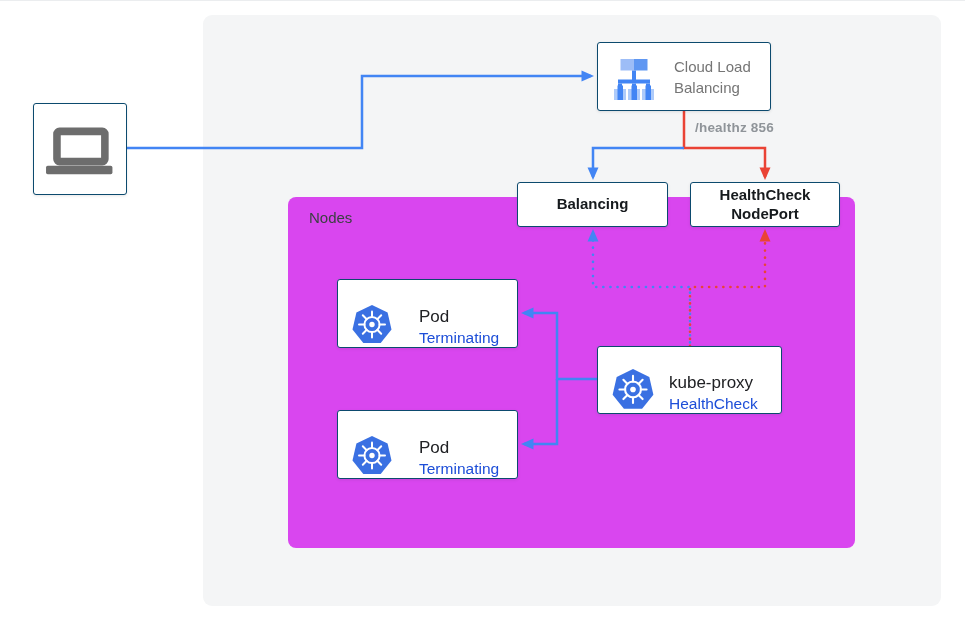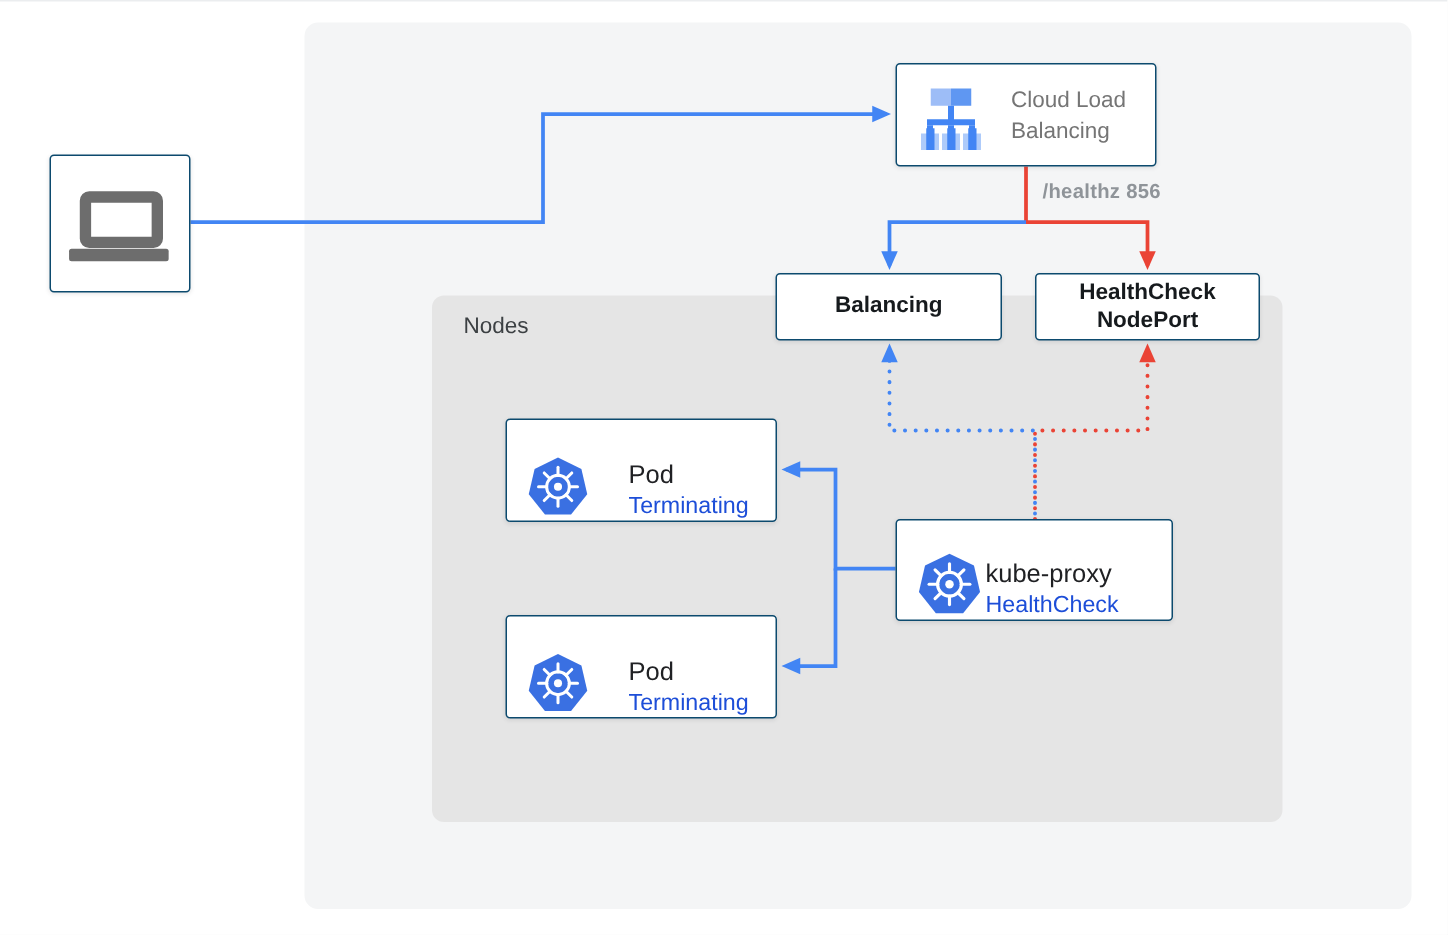--- a/index.html
+++ b/index.html
@@ -17,21 +17,21 @@
     position: absolute;
     left: 203px; top: 14px;
     width: 738px; height: 591px;
     background: #f4f5f6;
     border-radius: 9px;
   }
   .nodes-group {
     position: absolute;
     left: 288px; top: 196px;
     width: 567px; height: 351px;
-    background: #e5e5e5;
+    background: #d946ef;
     border-radius: 8px;
   }
   .nodes-label {
     position: absolute;
     left: 21px; top: 12px;
     font-size: 15px;
     color: #3c4043;
   }
   .overlay {
     position: absolute;
@@ -82,21 +82,21 @@
     line-height: 1.25;
   }
   .nodeport-box { left: 517px; top: 181px; width: 151px; height: 45px; }
   .hcnp-box     { left: 690px; top: 181px; width: 150px; height: 45px; padding: 0 20px; }
   .unit-box { padding-left: 12px; align-items: flex-end; }
   .pod1-box { left: 337px; top: 278px; width: 181px; height: 69px; }
   .pod2-box { left: 337px; top: 409px; width: 181px; height: 69px; }
   .kp-box   { left: 597px; top: 345px; width: 185px; height: 68px; }
   .unit-text { display: flex; flex-direction: column; }
   .pod1-box .unit-text, .pod2-box .unit-text { margin-left: 25px; }
-  .kp-box .unit-text { margin-left: 1px; }
+  .kp-box .unit-text { margin-left: 13px; }
   .unit-title {
     font-size: 17px;
     color: #202124;
   }
   .unit-subtitle {
     margin-top: 2px;
     font-size: 15.5px;
     color: #1d4ed8;
   }
   .healthz-label {

